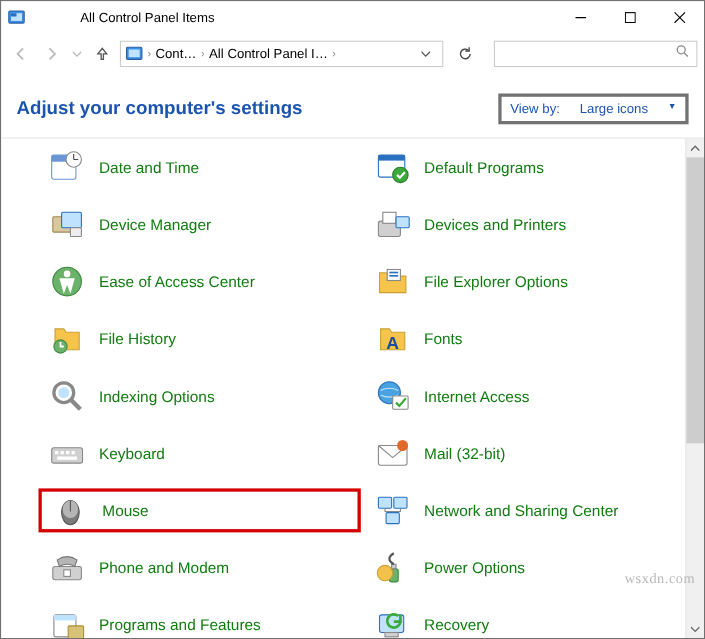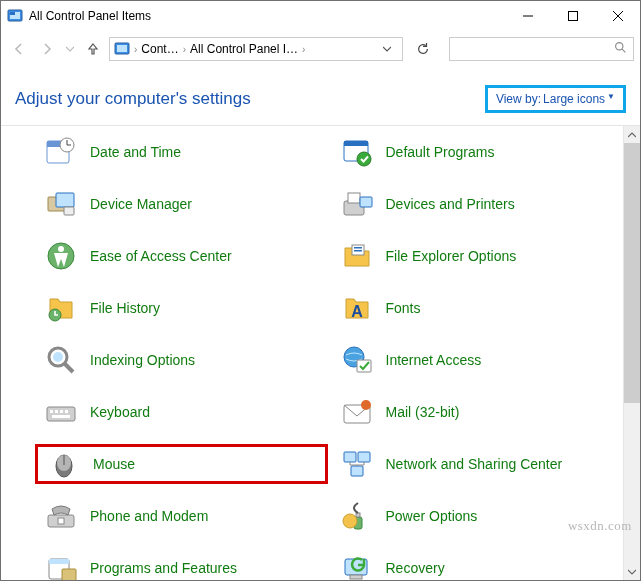--- a/index.html
+++ b/index.html
@@ -3,42 +3,42 @@
 <meta charset="utf-8">
 <style>
 * { box-sizing: border-box; margin: 0; padding: 0; font-family: "Segoe UI", Tahoma, sans-serif; }
 html, body { width: 641px; height: 581px; overflow: hidden; background: #fff; }
 
 .window { width: 641px; height: 581px; border: 1px solid #707070; display: flex; flex-direction: column; background: #fff; }
 
 
 .titlebar { height: 30px; display: flex; align-items: center; padding: 0 0 0 6px; }
 .titlebar .app-icon { width: 16px; height: 16px; margin-right: 6px; display:flex; align-items:center; justify-content:center; }
-.titlebar .title { font-size: 12px; color: #000; flex: 1; }
+.titlebar .title { font-size: 12px; color: #000; flex: 1; margin-left: 44px; }
 .win-controls { display: flex; height: 100%; }
 .win-btn { width: 45px; display: flex; align-items: center; justify-content: center; color:#000; }
 .win-btn svg { width: 10px; height: 10px; }
 
 
 .navrow { height: 36px; display: flex; align-items: center; padding: 0 6px; gap: 4px; }
 .nav-btn { width: 24px; height: 24px; display:flex; align-items:center; justify-content:center; color:#999; }
 .nav-btn.enabled { color:#333; }
 .addressbar { flex: 1; height: 24px; border: 1px solid #ccc; display:flex; align-items:center; padding: 0 4px; gap:4px; font-size:12px; color:#000; min-width:0; }
 .addressbar .addr-icon { width:16px; height:16px; flex-shrink:0; }
 .addressbar .crumb { white-space:nowrap; overflow:hidden; text-overflow:ellipsis; }
 .addressbar .sep { color:#888; font-size:10px; flex-shrink:0; }
 .dd-btn { width:22px; height:22px; display:flex; align-items:center; justify-content:center; margin-left:4px; color:#555; }
 .refresh-btn { width:28px; height:24px; display:flex; align-items:center; justify-content:center; color:#333; margin-left:2px; }
 .searchbox { width: 185px; height:24px; border:1px solid #ccc; margin-left:8px; display:flex; align-items:center; padding:0 6px; justify-content:flex-end; }
 .searchbox .sicon { color:#888; }
 
 
 .headerrow { padding: 18px 14px 12px 14px; display:flex; align-items:center; border-bottom:1px solid #e5e5e5; }
-.headerrow .heading { color:#1a54b0; font-size:17px; font-weight:400; flex:1; }
-.viewby-box { border:3px solid #0ea5e9; padding:4px 8px; display:flex; align-items:flex-start; gap:2px; font-size:12px; }
+.headerrow .heading { color:#1a54b0; font-size:17px; font-weight:700; flex:1; }
+.viewby-box { border:3px solid #737373; padding:4px 8px; display:flex; align-items:flex-start; gap:18px; font-size:12px; }
 .viewby-box .lbl { color:#1a54b0; }
 .viewby-box .val { color:#1a54b0; }
 .viewby-box .caret { color:#1a54b0; font-size:8px; }
 
 
 .content { flex:1; display:flex; overflow:hidden; }
 .items { flex:1; padding: 6px 0 6px 10px; }
 .grid { display:grid; grid-template-columns: 1fr 1fr; row-gap: 12px; column-gap: 6px; }
 .cp-item { display:flex; align-items:center; height:40px; gap:12px; padding-left:6px; }
 .cp-item .cp-icon { width:34px; height:34px; flex-shrink:0; display:flex; align-items:center; justify-content:center; }

